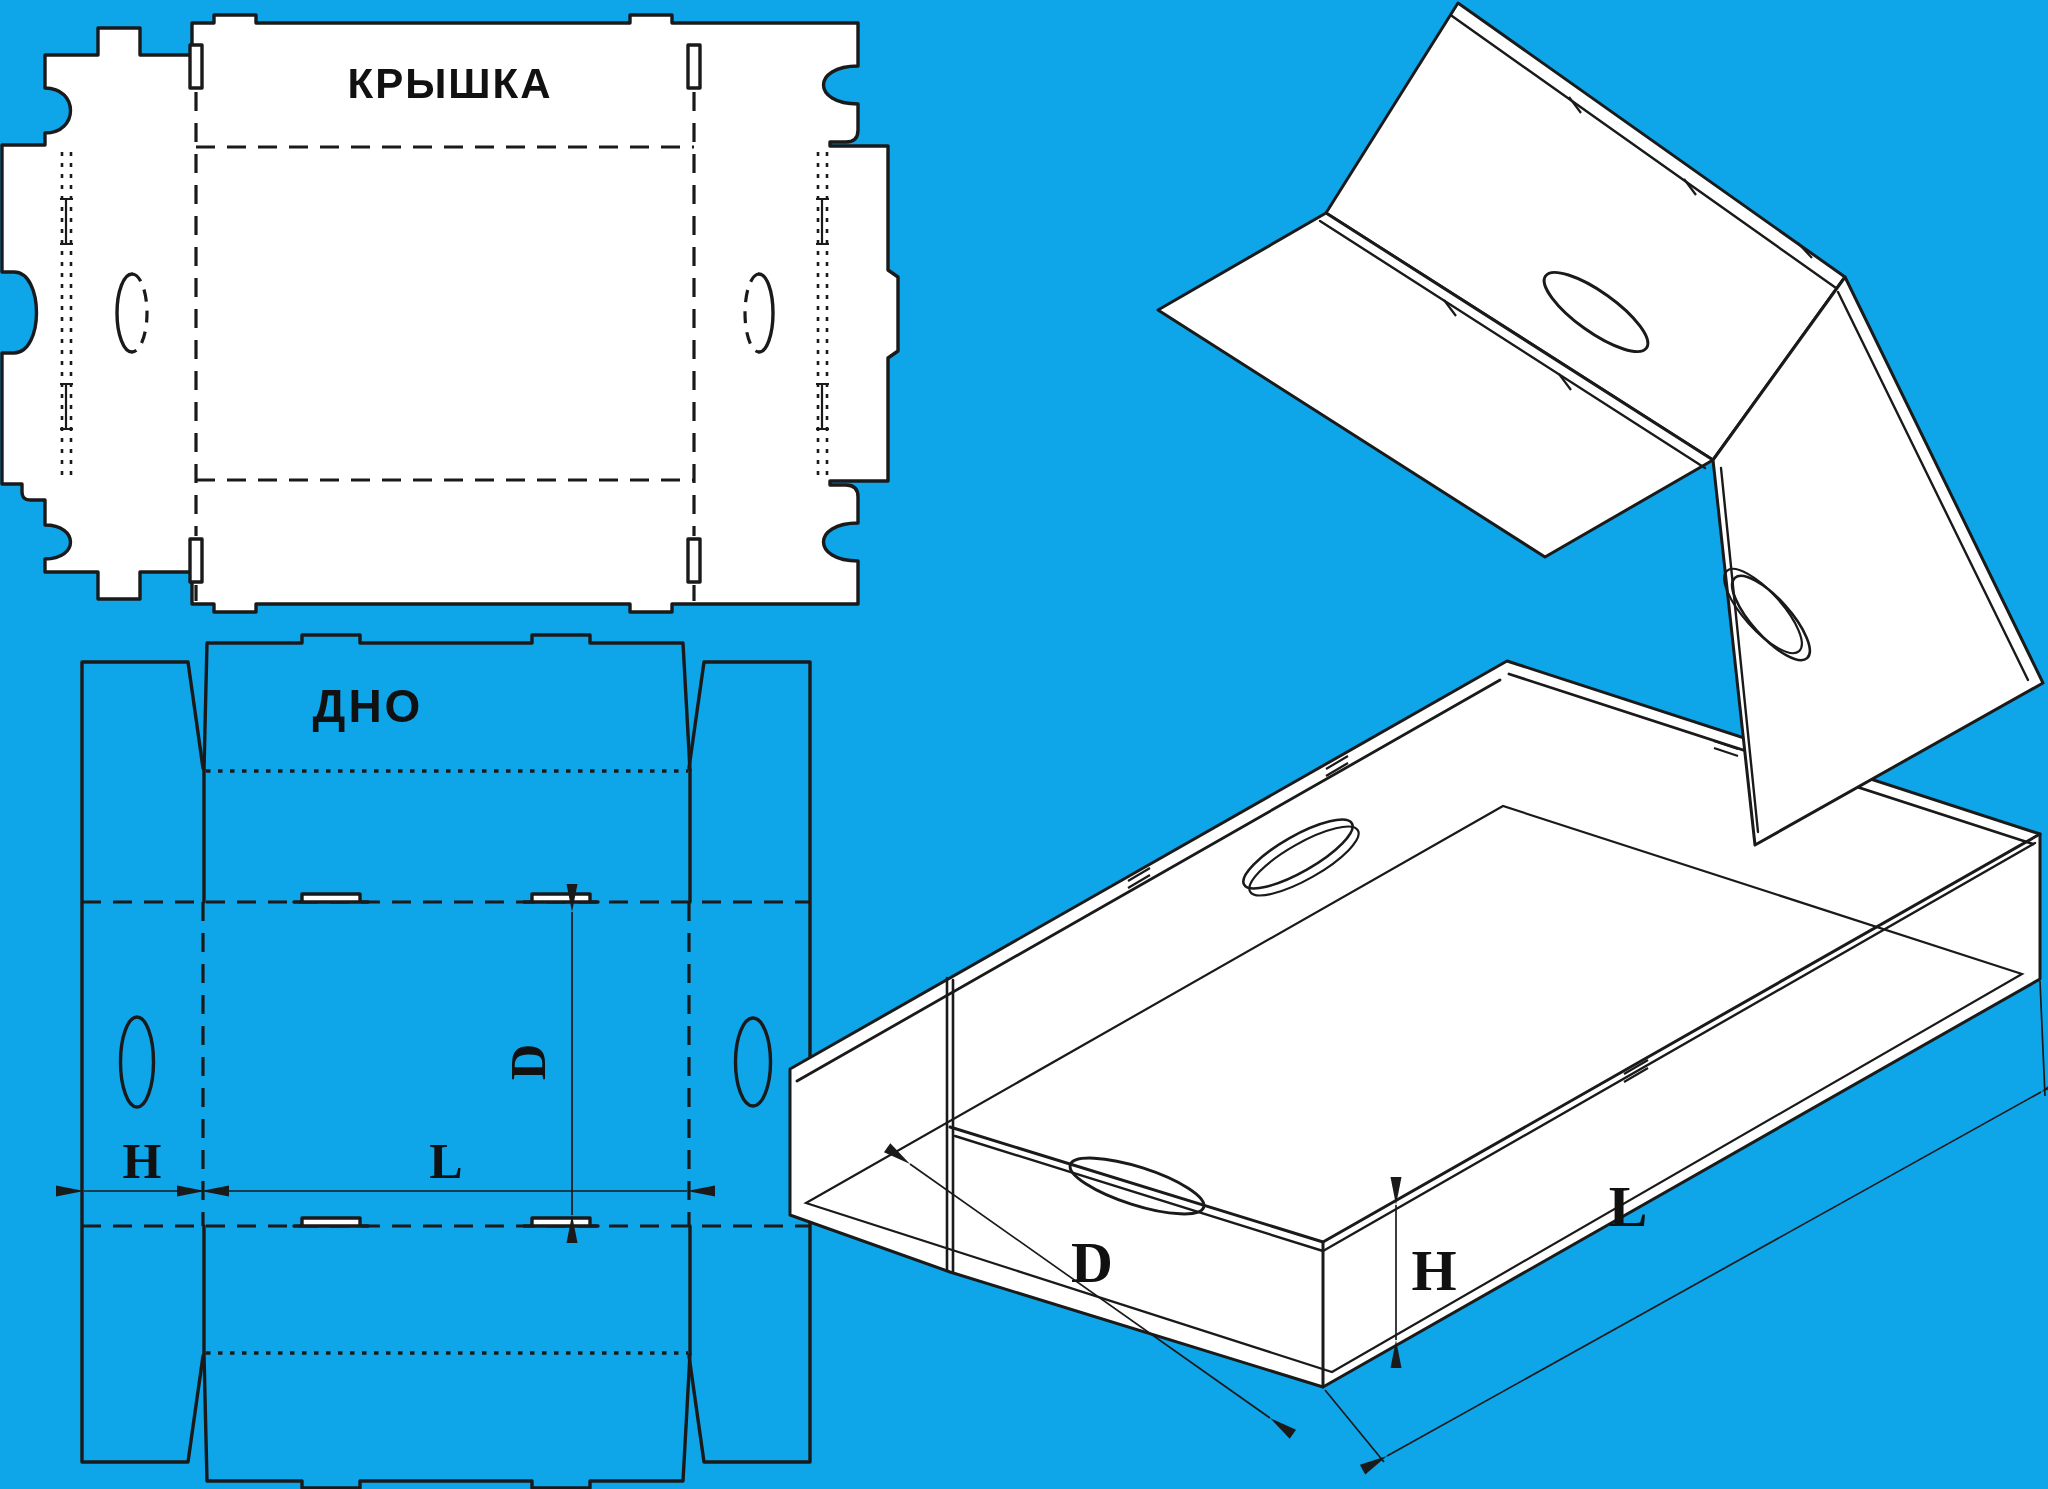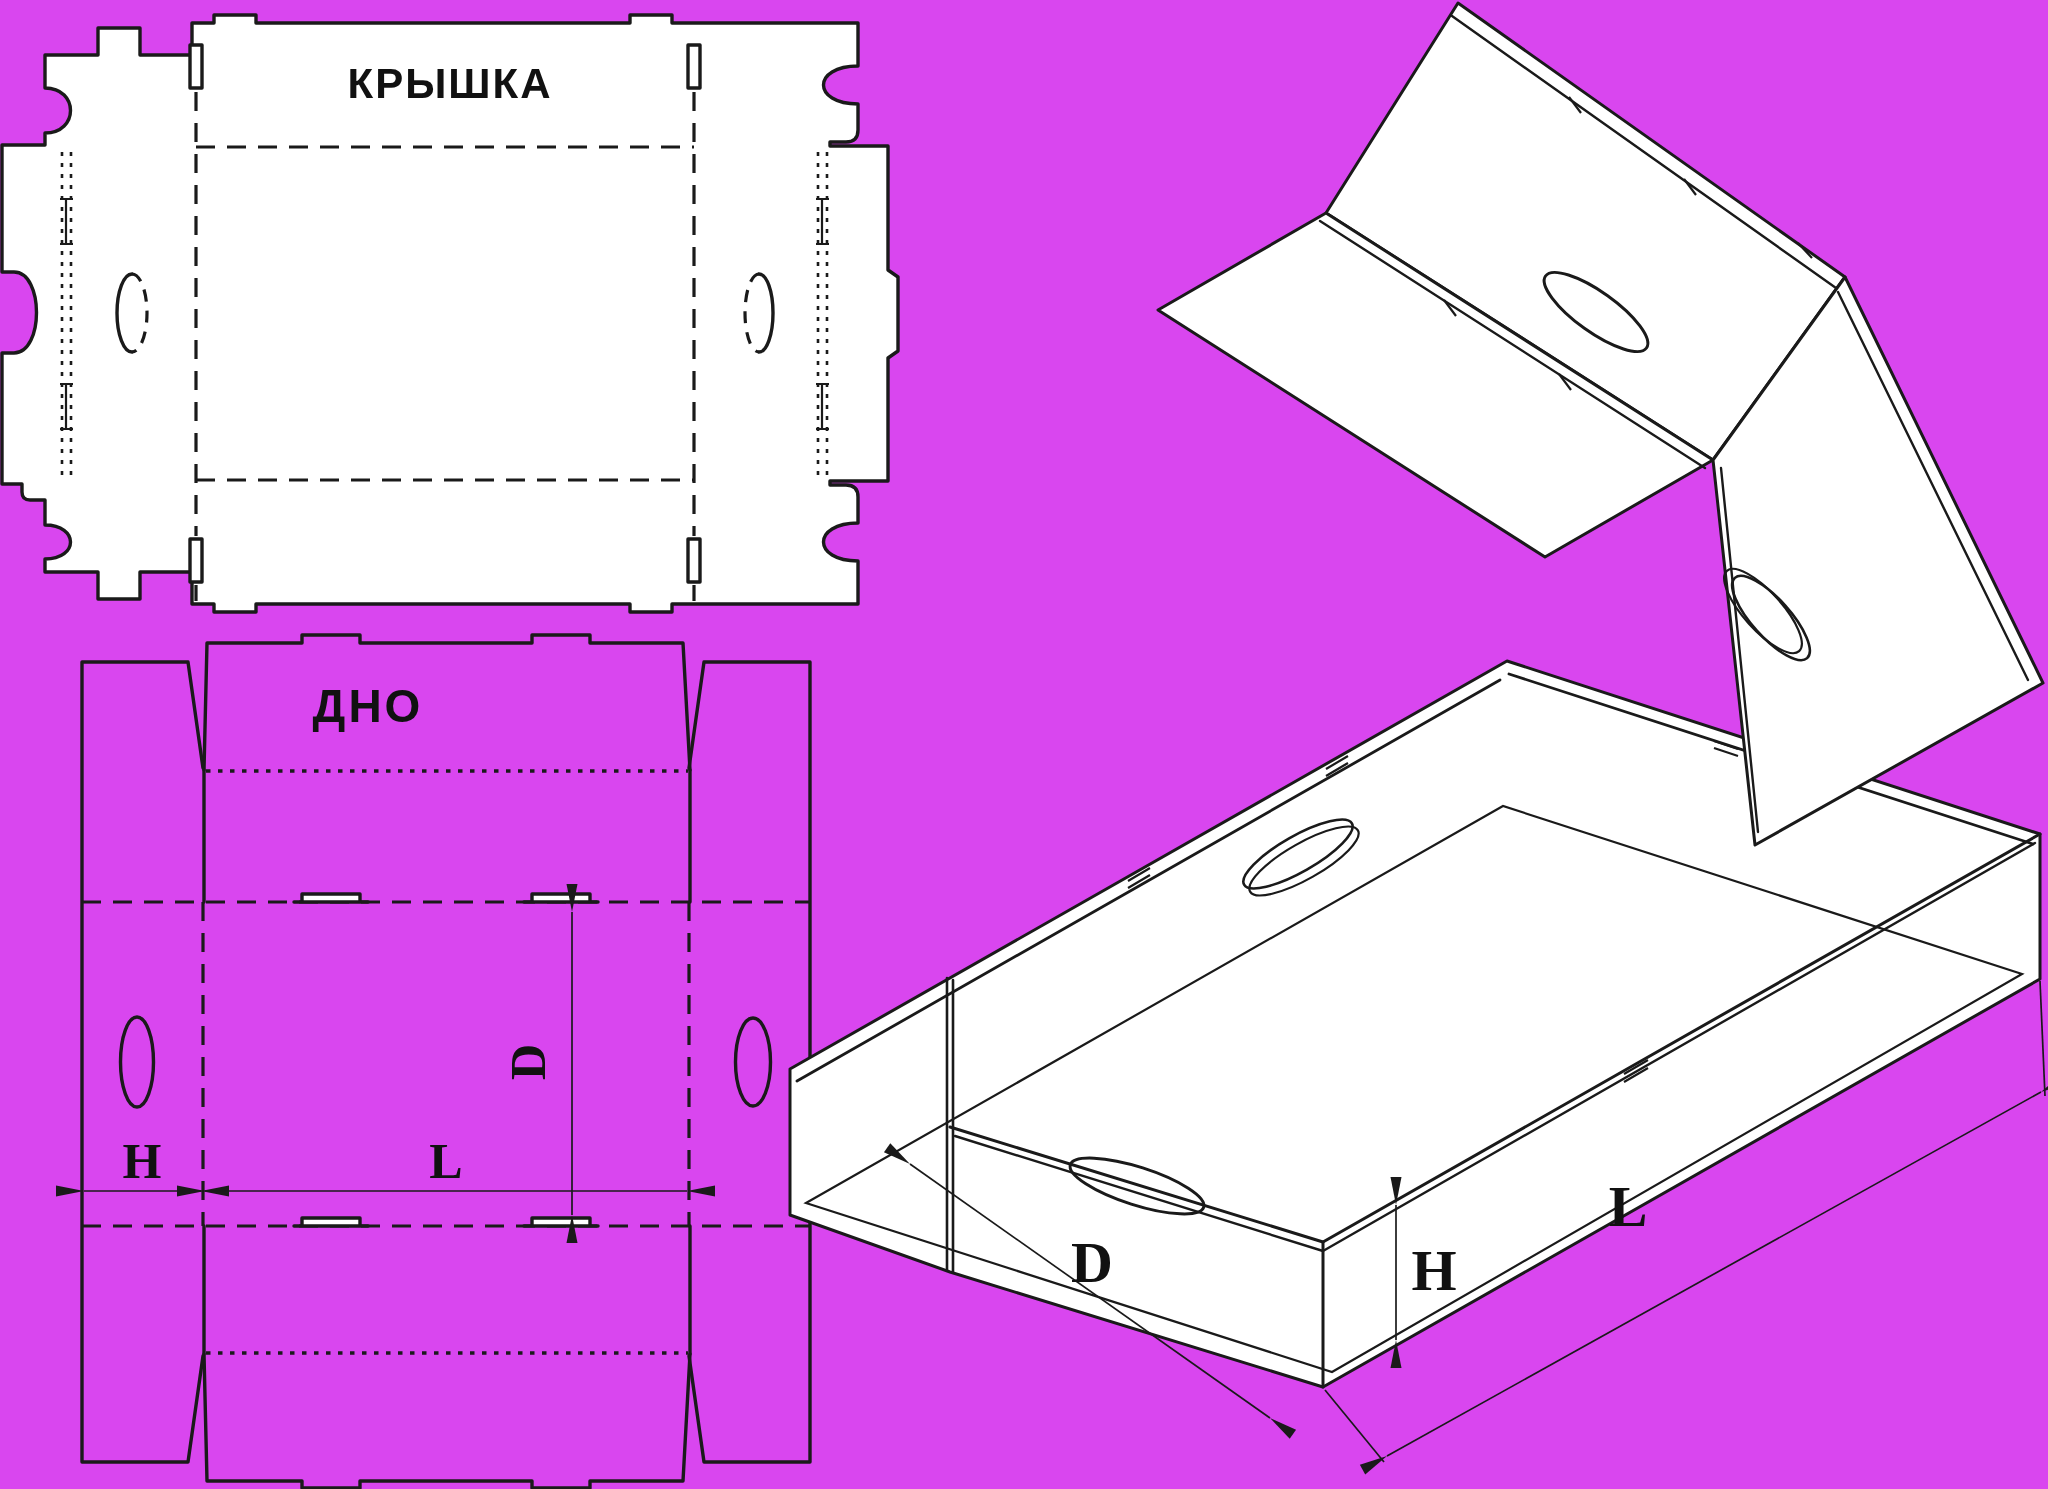--- a/index.html
+++ b/index.html
@@ -1,16 +1,16 @@
 <!DOCTYPE html>
 <html><head>
 <meta charset="utf-8">
 <style>
   html,body{margin:0;padding:0;background:#e8e8e8;}
-  .stage{position:relative;width:2048px;height:1489px;background:#d946ef;overflow:hidden;
+  .stage{position:relative;width:2048px;height:1489px;background:#0ea5e9;overflow:hidden;
          font-family:"Liberation Sans",sans-serif;}
   svg{position:absolute;left:0;top:0;}
   .cut   {fill:none;stroke:#1a1a1a;stroke-width:3.4;stroke-linejoin:round;stroke-linecap:round;}
   .cutw  {fill:#ffffff;stroke:#1a1a1a;stroke-width:3.4;stroke-linejoin:round;}
   .fold  {fill:none;stroke:#1a1a1a;stroke-width:3.2;stroke-dasharray:19 12;}
   .perf  {fill:none;stroke:#1a1a1a;stroke-width:3.6;stroke-dasharray:4.5 7.5;}
   .perf2 {fill:none;stroke:#1a1a1a;stroke-width:2.6;stroke-dasharray:4 7;}
   .thin  {fill:none;stroke:#1a1a1a;stroke-width:1.7;}
   .mark  {fill:none;stroke:#1a1a1a;stroke-width:2.2;}
   .t-title{font-family:"Liberation Sans",sans-serif;font-weight:bold;fill:#111;}

